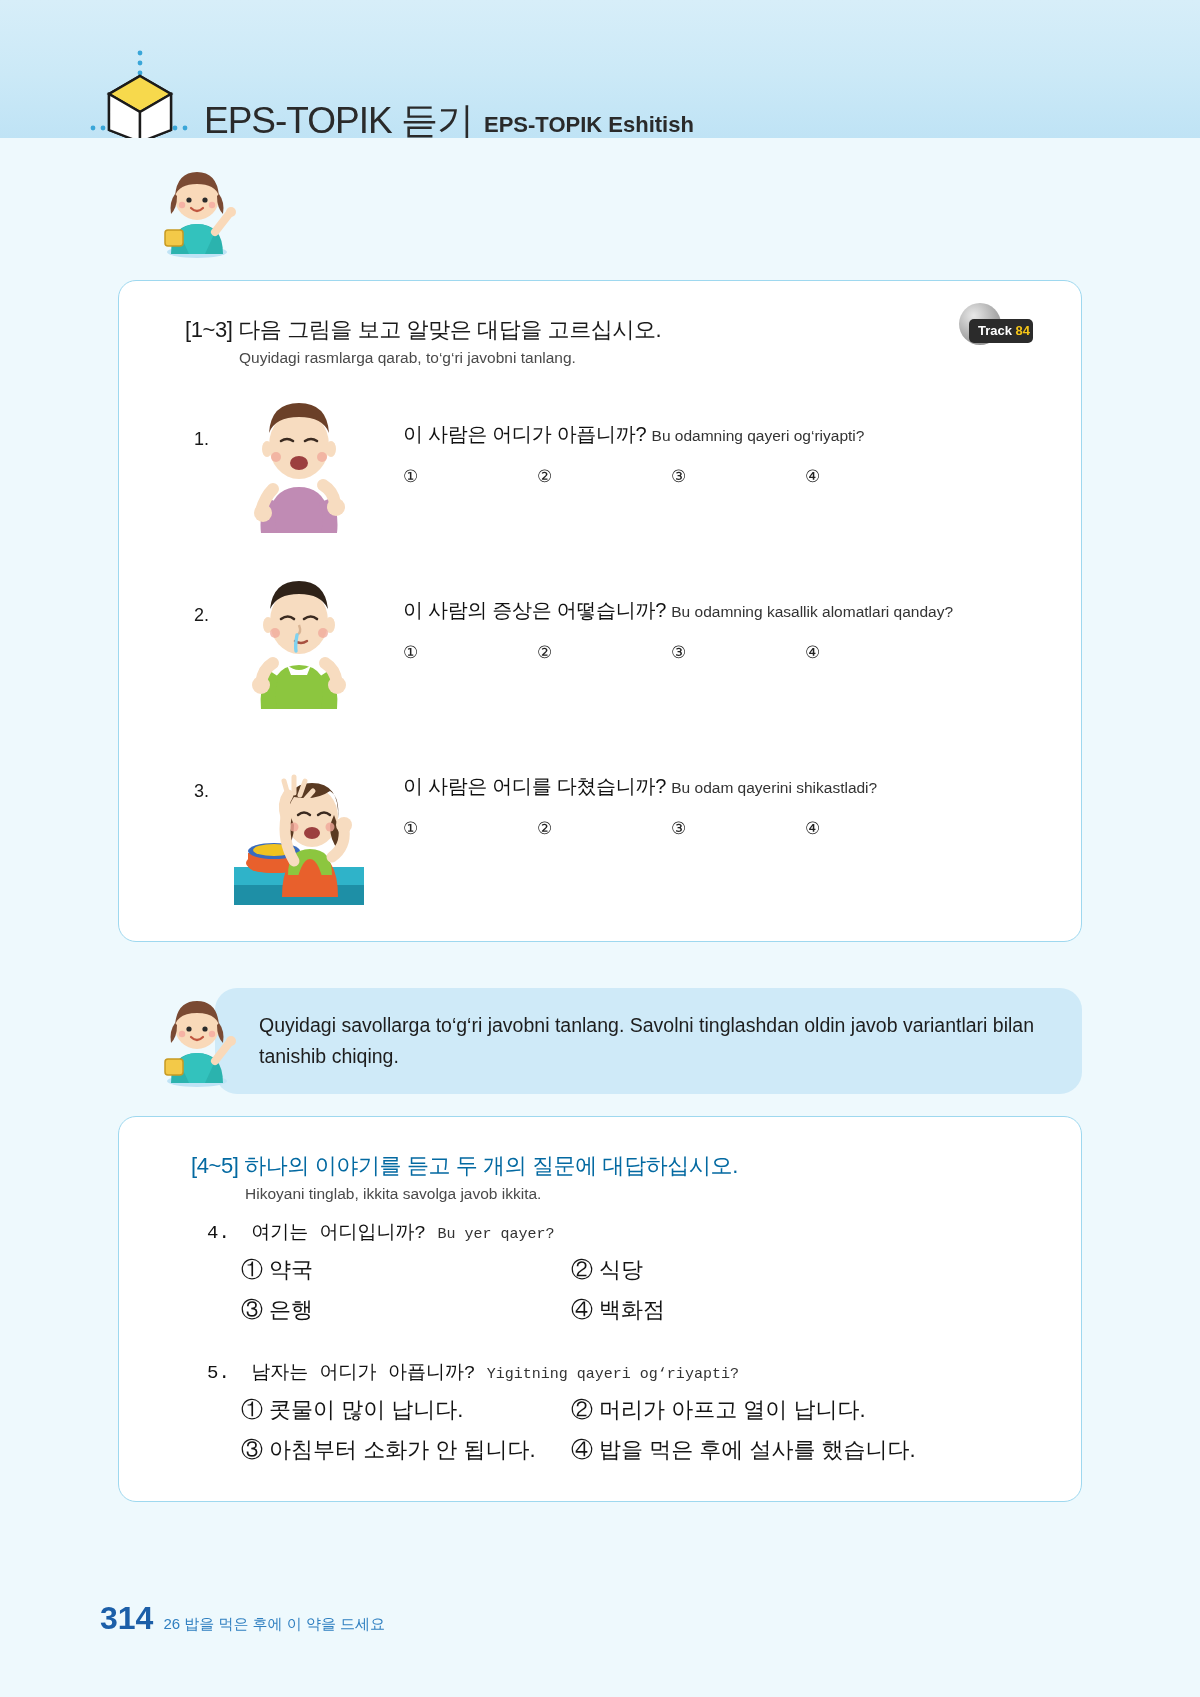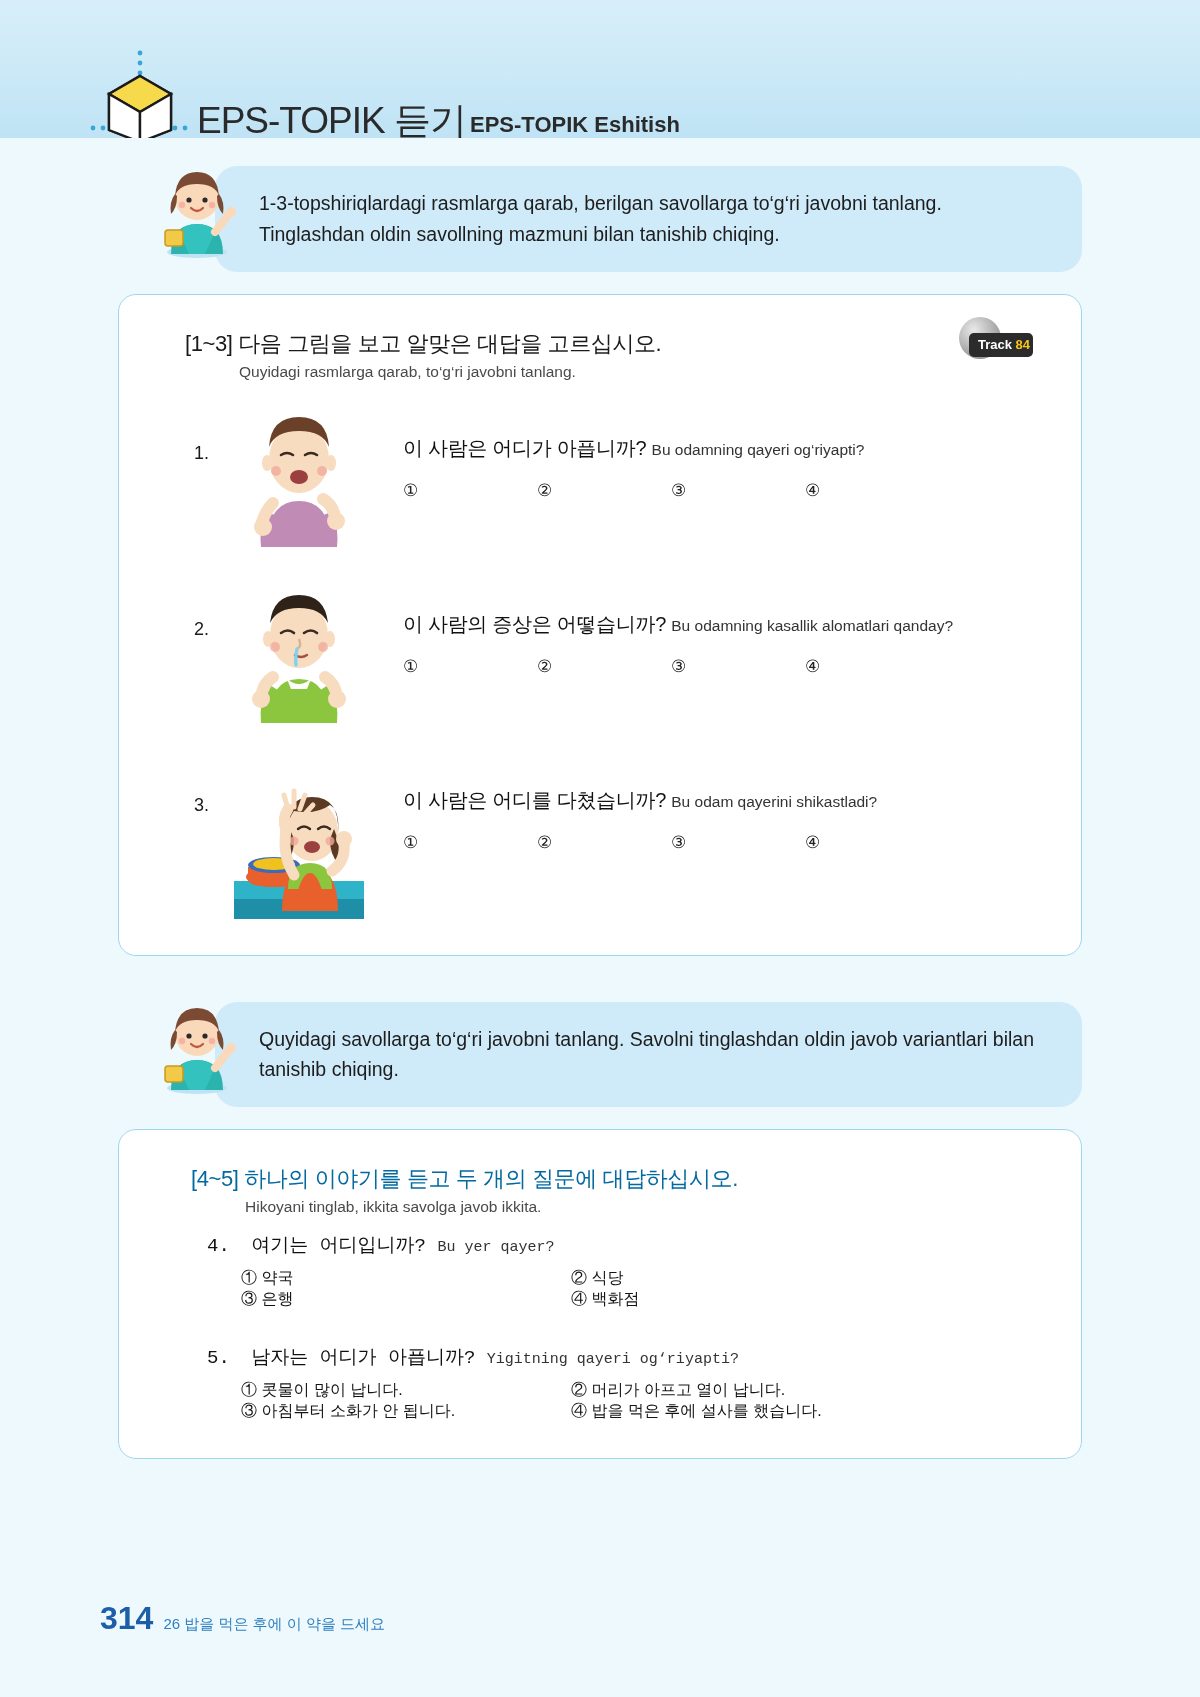--- a/index.html
+++ b/index.html
@@ -20,21 +20,21 @@
     width: 1200px;
     height: 138px;
     background: linear-gradient(to bottom, #d7eef9 0%, #cbe9f7 55%, #bfe3f5 100%);
   }
   .header-inner {
     position: absolute;
     left: 85px;
     top: 50px;
     display: flex;
     align-items: flex-end;
-    gap: 4px;
+    gap: 11px;
   }
   .cube-logo {
     position: relative;
     width: 108px;
     height: 92px;
     flex: none;
   }
   .cube-dots {
     position: absolute;
     top: 0; left: 0;
@@ -206,22 +206,23 @@
     font-size: 19px;
     color: #111;
     margin-bottom: 10px;
     font-family: Liberation Mono, monospace;
   }
   .q-block .q-title .num { margin-right: 10px; }
   .q-block .q-title .uz { font-size: 15px; color: #333; }
   .opts {
     display: grid;
     grid-template-columns: 330px 1fr;
+    row-gap: 10px;
     margin-left: 34px;
-    font-size: 16px;
+    font-size: 22px;
     color: #141414;
   }
 
   
   .footer {
     position: absolute;
     left: 100px;
     bottom: 60px;
     display: flex;
     align-items: baseline;
@@ -285,21 +286,20 @@
         <path d="M64 36 q6 8 4 20 q-6-6-6-18z" fill="#7a4a33"></path>
         <circle cx="34" cy="42" r="2.6" fill="#2b2b2b"></circle>
         <circle cx="50" cy="42" r="2.6" fill="#2b2b2b"></circle>
         <path d="M36 50 q6 6 12 0" stroke="#c0563f" stroke-width="2.2" fill="none" stroke-linecap="round"></path>
         <circle cx="27" cy="47" r="3.2" fill="#f5a9a0" opacity="0.8"></circle>
         <circle cx="57" cy="47" r="3.2" fill="#f5a9a0" opacity="0.8"></circle>
         <path d="M60 74 l14 -18" stroke="#f9d9b9" stroke-width="8" stroke-linecap="round"></path>
         <circle cx="76" cy="54" r="5" fill="#f9d9b9"></circle>
       </svg>
     </div>
-    <div class="bubble">1-3-topshiriqlardagi rasmlarga qarab, berilgan savollarga to‘g‘ri javobni tanlang. Tinglashdan oldin savollning mazmuni bilan tanishib chiqing.</div>
   </div>
 
   <div class="card">
 
     <div class="track-badge">
       <div class="track-circle"></div>
       <div class="track-pill">
         <span>Track</span>
         <span class="track-num">84</span>
       </div>
@@ -427,21 +427,21 @@
           <span class="ch">①</span>
           <span class="ch">②</span>
           <span class="ch">③</span>
           <span class="ch">④</span>
         </div>
       </div>
     </div>
 
   </div>
 
-  <div class="bubble-row" style="padding-top:38px;">
+  <div class="bubble-row" style="padding-top:38px;align-items:center;">
     <div class="teacher">
       <svg viewBox="0 0 84 100" xmlns="http://www.w3.org/2000/svg">
         <ellipse cx="42" cy="94" rx="30" ry="6" fill="#bfe3f5"></ellipse>
         <path d="M16 96 q0-30 26-30 q26 0 26 30 z" fill="#2bb3ae"></path>
         <path d="M42 66 q-12 0-18 8 l10 22 h16 l10-22 q-6-8-18-8z" fill="#33c2bd"></path>
         <rect x="10" y="72" width="18" height="16" rx="3" fill="#f3c948" stroke="#c79a22" stroke-width="1.5"></rect>
         <circle cx="42" cy="40" r="22" fill="#f9d9b9"></circle>
         <path d="M20 38 q2-24 22-24 q20 0 22 24 q-4-12-22-12 q-18 0-22 12z" fill="#7a4a33"></path>
         <path d="M20 36 q-6 8-4 20 q6-6 6-18z" fill="#7a4a33"></path>
         <path d="M64 36 q6 8 4 20 q-6-6-6-18z" fill="#7a4a33"></path>

